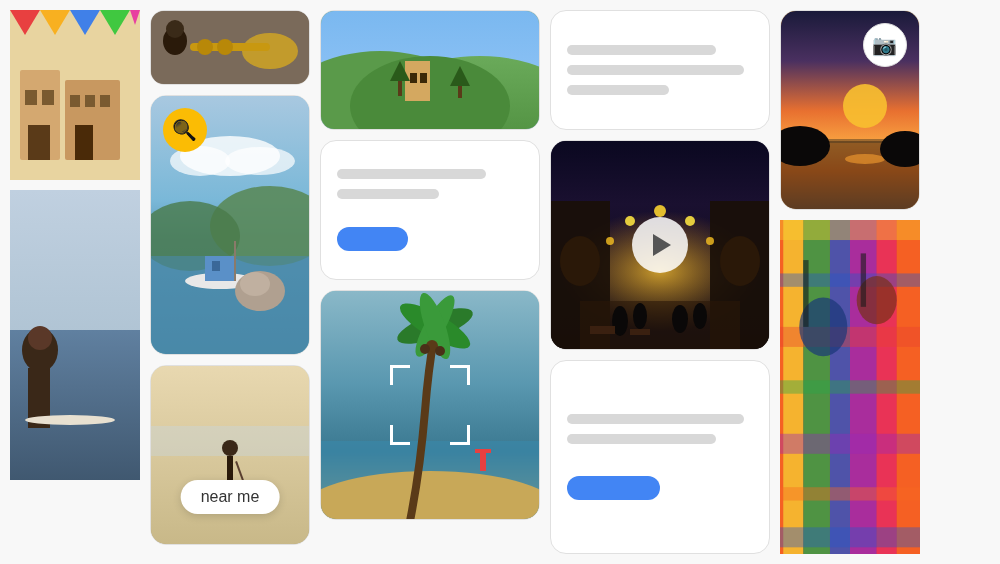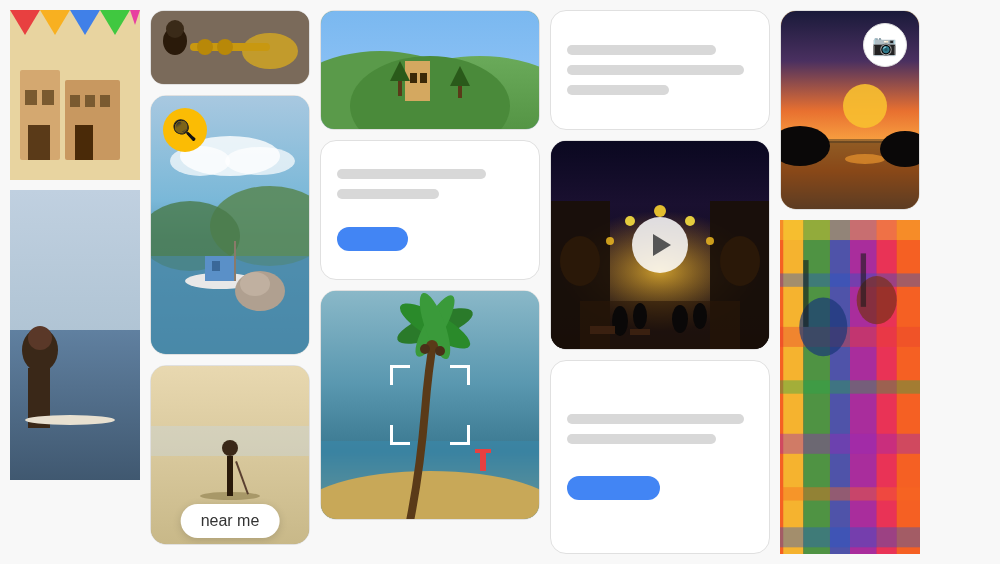--- a/index.html
+++ b/index.html
@@ -162,21 +162,21 @@
       border-width: 0;
     }
     .scan-corner.tl { top: 0; left: 0; border-top-width: 3px; border-left-width: 3px; }
     .scan-corner.tr { top: 0; right: 0; border-top-width: 3px; border-right-width: 3px; }
     .scan-corner.bl { bottom: 0; left: 0; border-bottom-width: 3px; border-left-width: 3px; }
     .scan-corner.br { bottom: 0; right: 0; border-bottom-width: 3px; border-right-width: 3px; }
 
     
     .near-me-pill {
       position: absolute;
-      bottom: 6px;
+      bottom: 30px;
       left: 50%;
       transform: translateX(-50%);
       background: #fff;
       border-radius: 24px;
       padding: 8px 20px;
       font-size: 16px;
       color: #333;
       font-weight: 500;
       white-space: nowrap;
       box-shadow: 0 2px 8px rgba(0,0,0,0.15);

